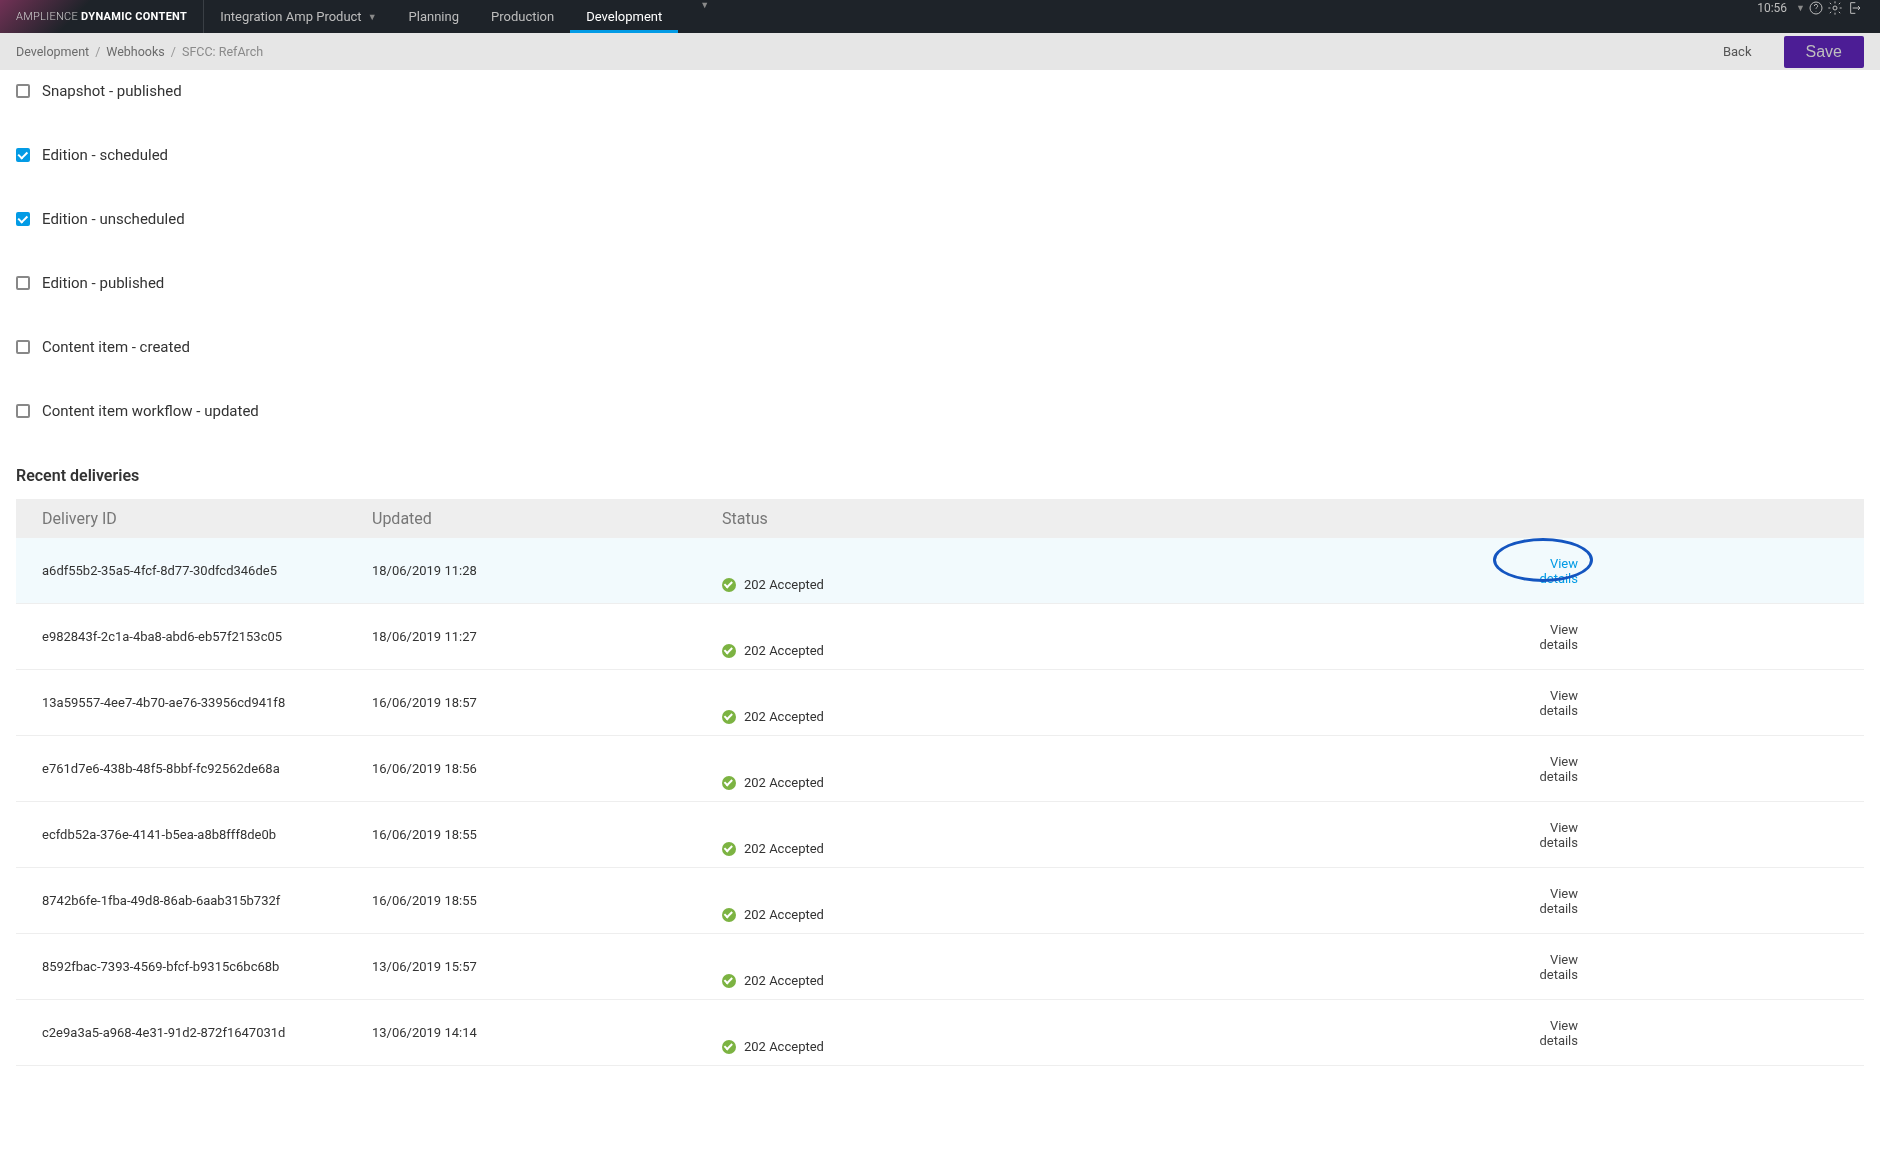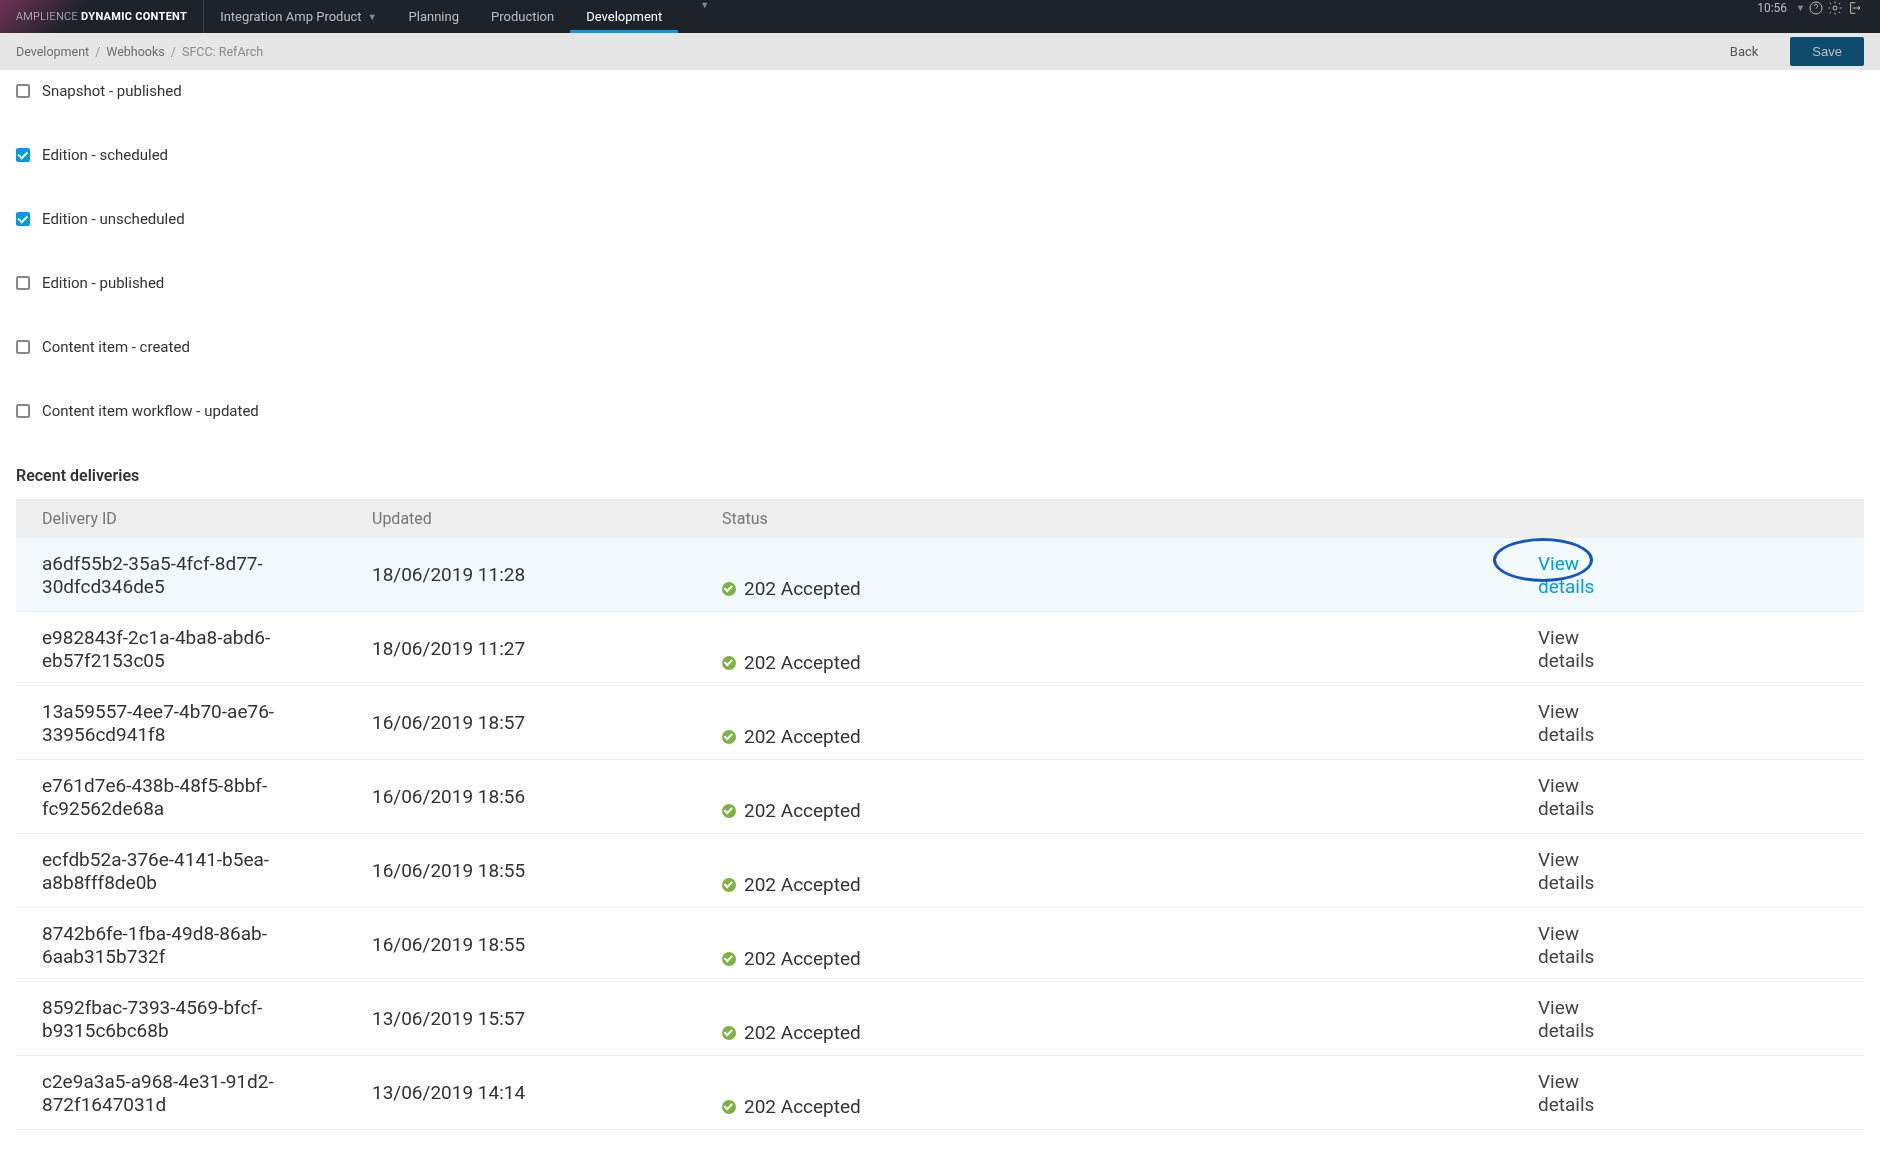--- a/index.html
+++ b/index.html
@@ -23,37 +23,37 @@
 .top-ico svg { width: 16px; height: 16px; stroke: #bdbdbd; fill: none; stroke-width: 1.5; }
 
 
 .crumbbar { background: #e6e6e6; height: 37px; display: flex; align-items: center; padding: 0 16px; justify-content: space-between; }
 .crumbs { display: flex; gap: 6px; font-size: 12.5px; }
 .crumb-link { color: #6b6b6b; cursor: pointer; }
 .crumb-sep { color: #9a9a9a; }
 .crumb-current { color: #8a8a8a; }
 .crumb-actions { display: flex; align-items: center; gap: 32px; }
 .back-link { color: #555; font-size: 13px; cursor: pointer; }
-.save-btn { background: #0c4a6e; color: #bfbfbf; border: none; padding: 7px 22px; border-radius: 2px; font-size: 13px; cursor: default; }
+.save-btn { background: #4c1d95; color: #bfbfbf; border: none; padding: 7px 22px; border-radius: 2px; font-size: 16px; cursor: default; }
 
 
 .main { padding: 12px 16px 40px 16px; }
 .trigger-list { display: flex; flex-direction: column; gap: 46px; margin-bottom: 46px; }
 .trigger-row { display: flex; align-items: center; gap: 12px; }
 .chk { width: 14px; height: 14px; border: 2px solid #888; border-radius: 2px; display: inline-flex; align-items: center; justify-content: center; cursor: pointer; flex-shrink: 0; }
 .chk.checked { background: #039be5; border-color: #039be5; }
 .chk.checked::after { content: ""; width: 7px; height: 4px; border-left: 2px solid #fff; border-bottom: 2px solid #fff; transform: rotate(-45deg) translateY(-1px); }
 .trigger-label { font-size: 15px; color: #333; }
 
 .section-title { font-size: 16px; font-weight: 600; color: #333; margin-bottom: 14px; }
 
 
 .tbl { width: 100%; }
 .tbl-head { background: #eeeeee; display: grid; grid-template-columns: 330px 350px 1fr 300px; padding: 10px 26px; color: #777; font-size: 16px; }
-.tbl-row { display: grid; grid-template-columns: 330px 350px 1fr 300px; padding: 11px 26px; border-bottom: 1px solid #eee; align-items: center; font-size: 19px; }
+.tbl-row { display: grid; grid-template-columns: 330px 350px 1fr 300px; padding: 11px 26px; border-bottom: 1px solid #eee; align-items: center; font-size: 13px; }
 .tbl-row.hover { background: #f2fafd; }
 .status-cell { display: flex; align-items: center; gap: 8px; margin-top: 28px; }
 .status-ico { width: 14px; height: 14px; background: #7cb342; border-radius: 50%; display: inline-flex; align-items: center; justify-content: center; }
 .status-ico::after { content: ""; width: 6px; height: 3px; border-left: 2px solid #fff; border-bottom: 2px solid #fff; transform: rotate(-45deg) translateY(-1px); }
 .view-link { color: #444; cursor: pointer; text-align: right; padding-right: 260px; }
 .view-link.active { color: #039be5; }
 
 
 .highlight-ring { position: absolute; border: 3px solid #1455c0; border-radius: 50%; pointer-events: none; }
 

